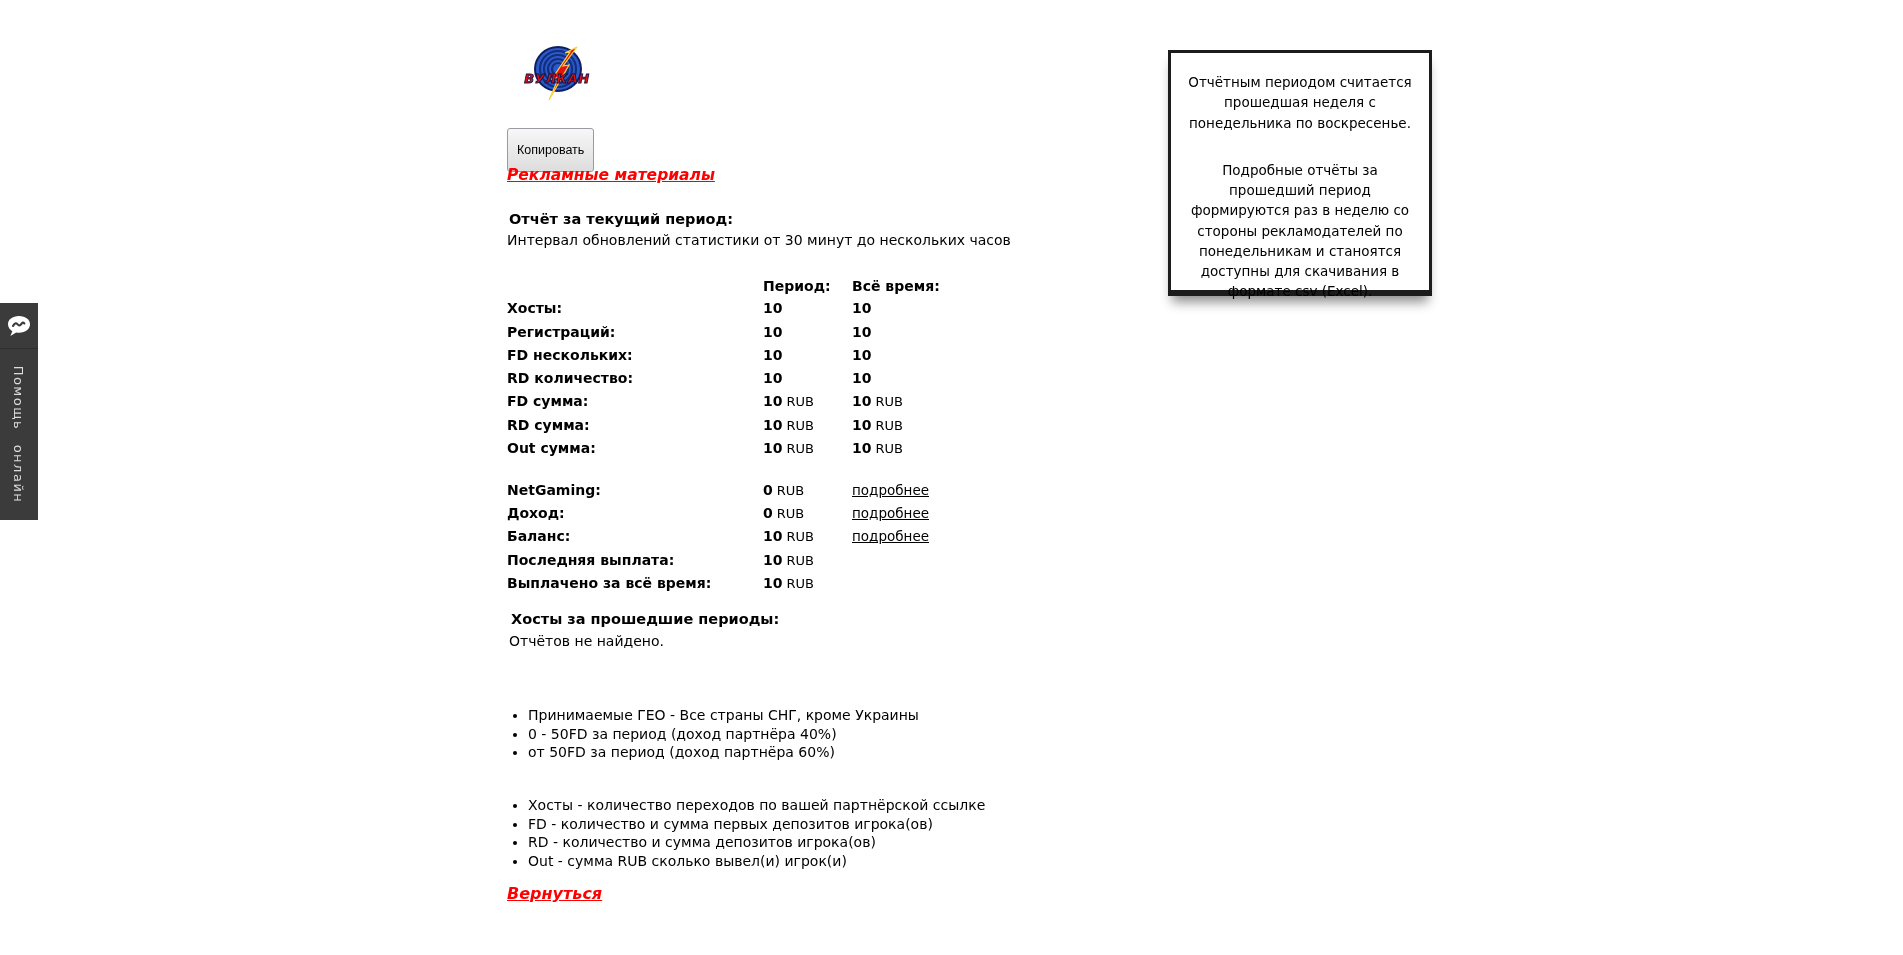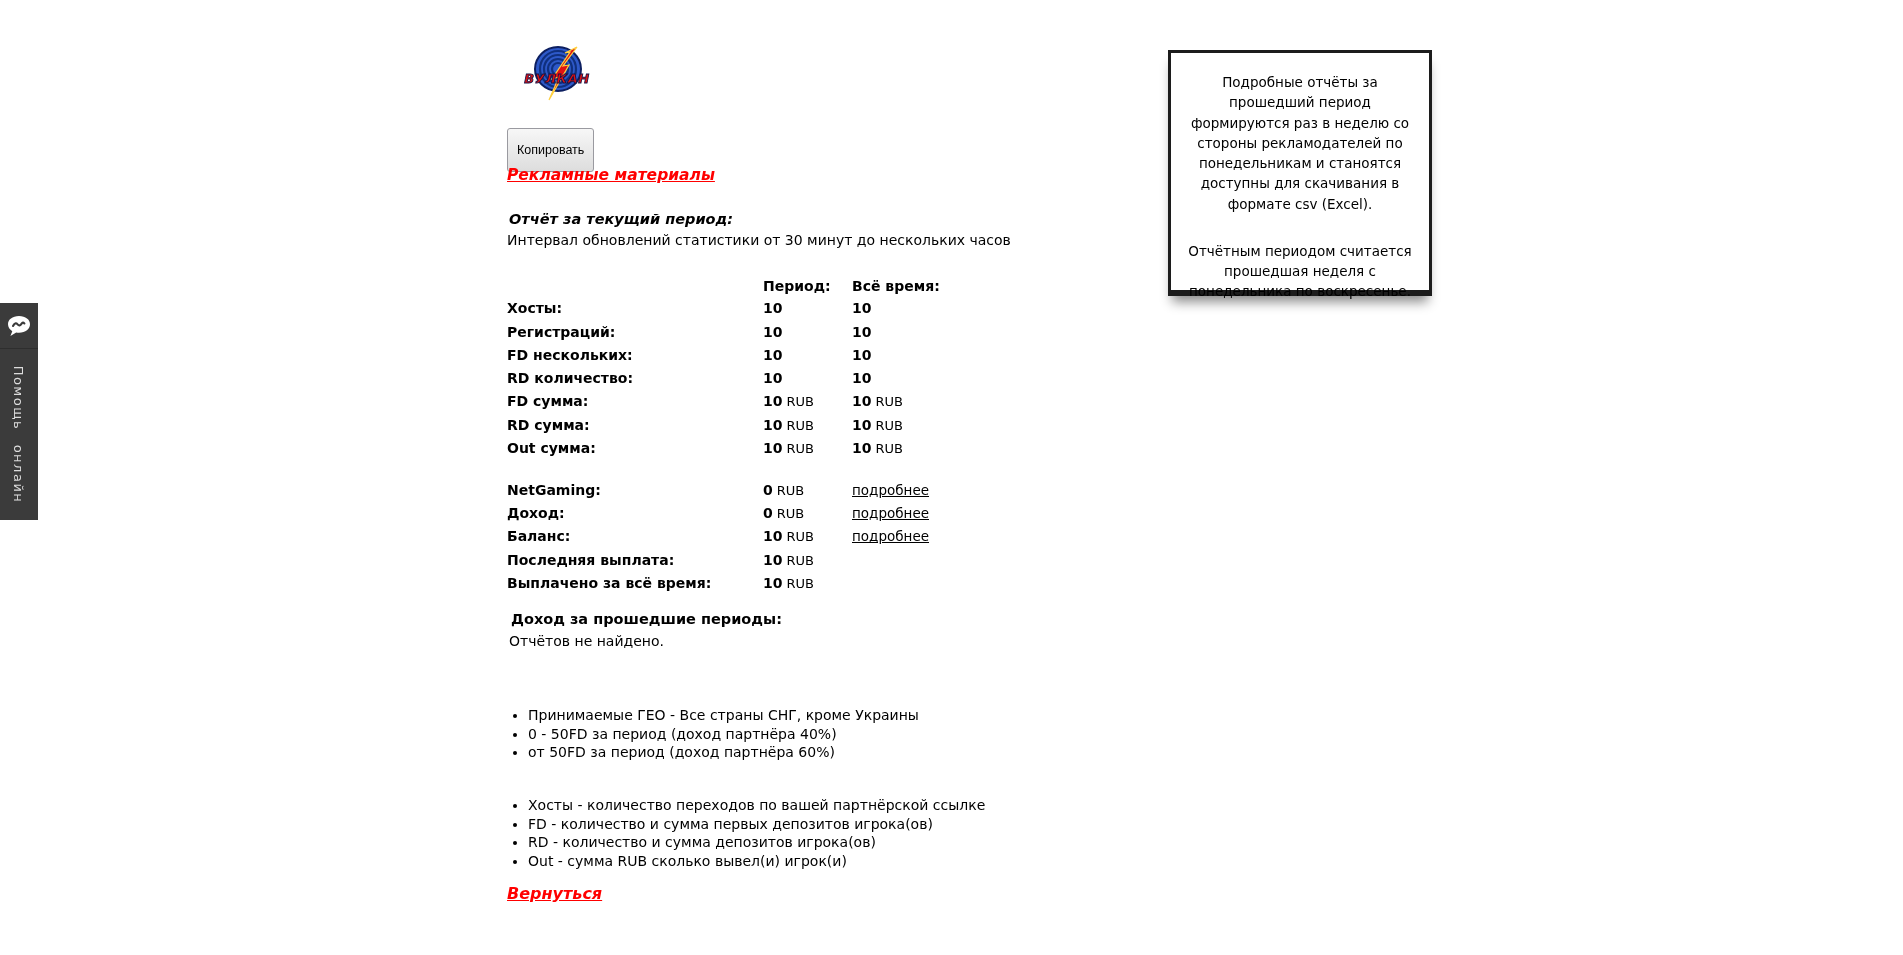--- a/index.html
+++ b/index.html
@@ -27,21 +27,21 @@
   .copy-btn { left:507px; top:128px; font-family:"Liberation Sans",sans-serif;
               font-size:12.5px; padding:14px 9px; background:linear-gradient(#f7f7f7,#dddddd);
               border:1px solid #9a9aa0; border-radius:3px; cursor:pointer; color:#000; }
   .red-link { color:#ff0000; font-weight:bold; font-style:italic;
               text-decoration:underline; cursor:pointer; }
   .promo-link { left:507px; top:166px; font-size:15.5px; }
   .back-link  { left:507px; top:884px; font-size:16px; }
 
   .sec-title { font-weight:bold; font-size:14.5px; }
   .note { font-size:14px; }
-  .t-current  { left:509px; top:211px;font-style:italic; }
+  .t-current  { left:509px; top:211px; }
   .t-interval { left:507px; top:232px; }
   .t-past     { left:511px; top:611px; }
   .t-past-empty { left:509px; top:633px; }
 
   
   .grid { display:grid; grid-template-columns:256px 89px 160px; font-size:14px; }
   .grid-1 { left:507px; top:275px; line-height:22.3px; }
   .grid-2 { left:507px; top:479px; line-height:23.2px; }
   .cell { white-space:nowrap; }
   .lbl, .head, .val { font-weight:bold; }
@@ -146,36 +146,36 @@
 
     <div class="cell lbl">Последняя выплата:</div>
     <div class="cell"><span class="val">10</span><span class="unit">RUB</span></div>
     <div class="cell"></div>
 
     <div class="cell lbl">Выплачено за всё время:</div>
     <div class="cell"><span class="val">10</span><span class="unit">RUB</span></div>
     <div class="cell"></div>
   </div>
 
-  <div class="abs sec-title t-past">Доход за прошедшие периоды:</div>
+  <div class="abs sec-title t-past">Хосты за прошедшие периоды:</div>
   <div class="abs note t-past-empty">Отчётов не найдено.</div>
 
   <ul class="abs blist blist-1">
     <li>Принимаемые ГЕО - Все страны СНГ, кроме Украины</li>
     <li>0 - 50FD за период (доход партнёра 40%)</li>
     <li>от 50FD за период (доход партнёра 60%)</li>
   </ul>
 
   <ul class="abs blist blist-2">
     <li>Хосты - количество переходов по вашей партнёрской ссылке</li>
     <li>FD - количество и сумма первых депозитов игрока(ов)</li>
     <li>RD - количество и сумма депозитов игрока(ов)</li>
     <li>Out - сумма RUB сколько вывел(и) игрок(и)</li>
   </ul>
 
   <a class="abs red-link back-link">Вернуться</a>
 
   <div class="abs info-box">
+    <p>Отчётным периодом считается прошедшая неделя с понедельника по воскресенье.</p>
     <p>Подробные отчёты за прошедший период формируются раз в неделю со стороны рекламодателей по понедельникам и станоятся доступны для скачивания в формате csv (Excel).</p>
-    <p>Отчётным периодом считается прошедшая неделя с понедельника по воскресенье.</p>
   </div>
 
 </div>
 
 </body></html>

